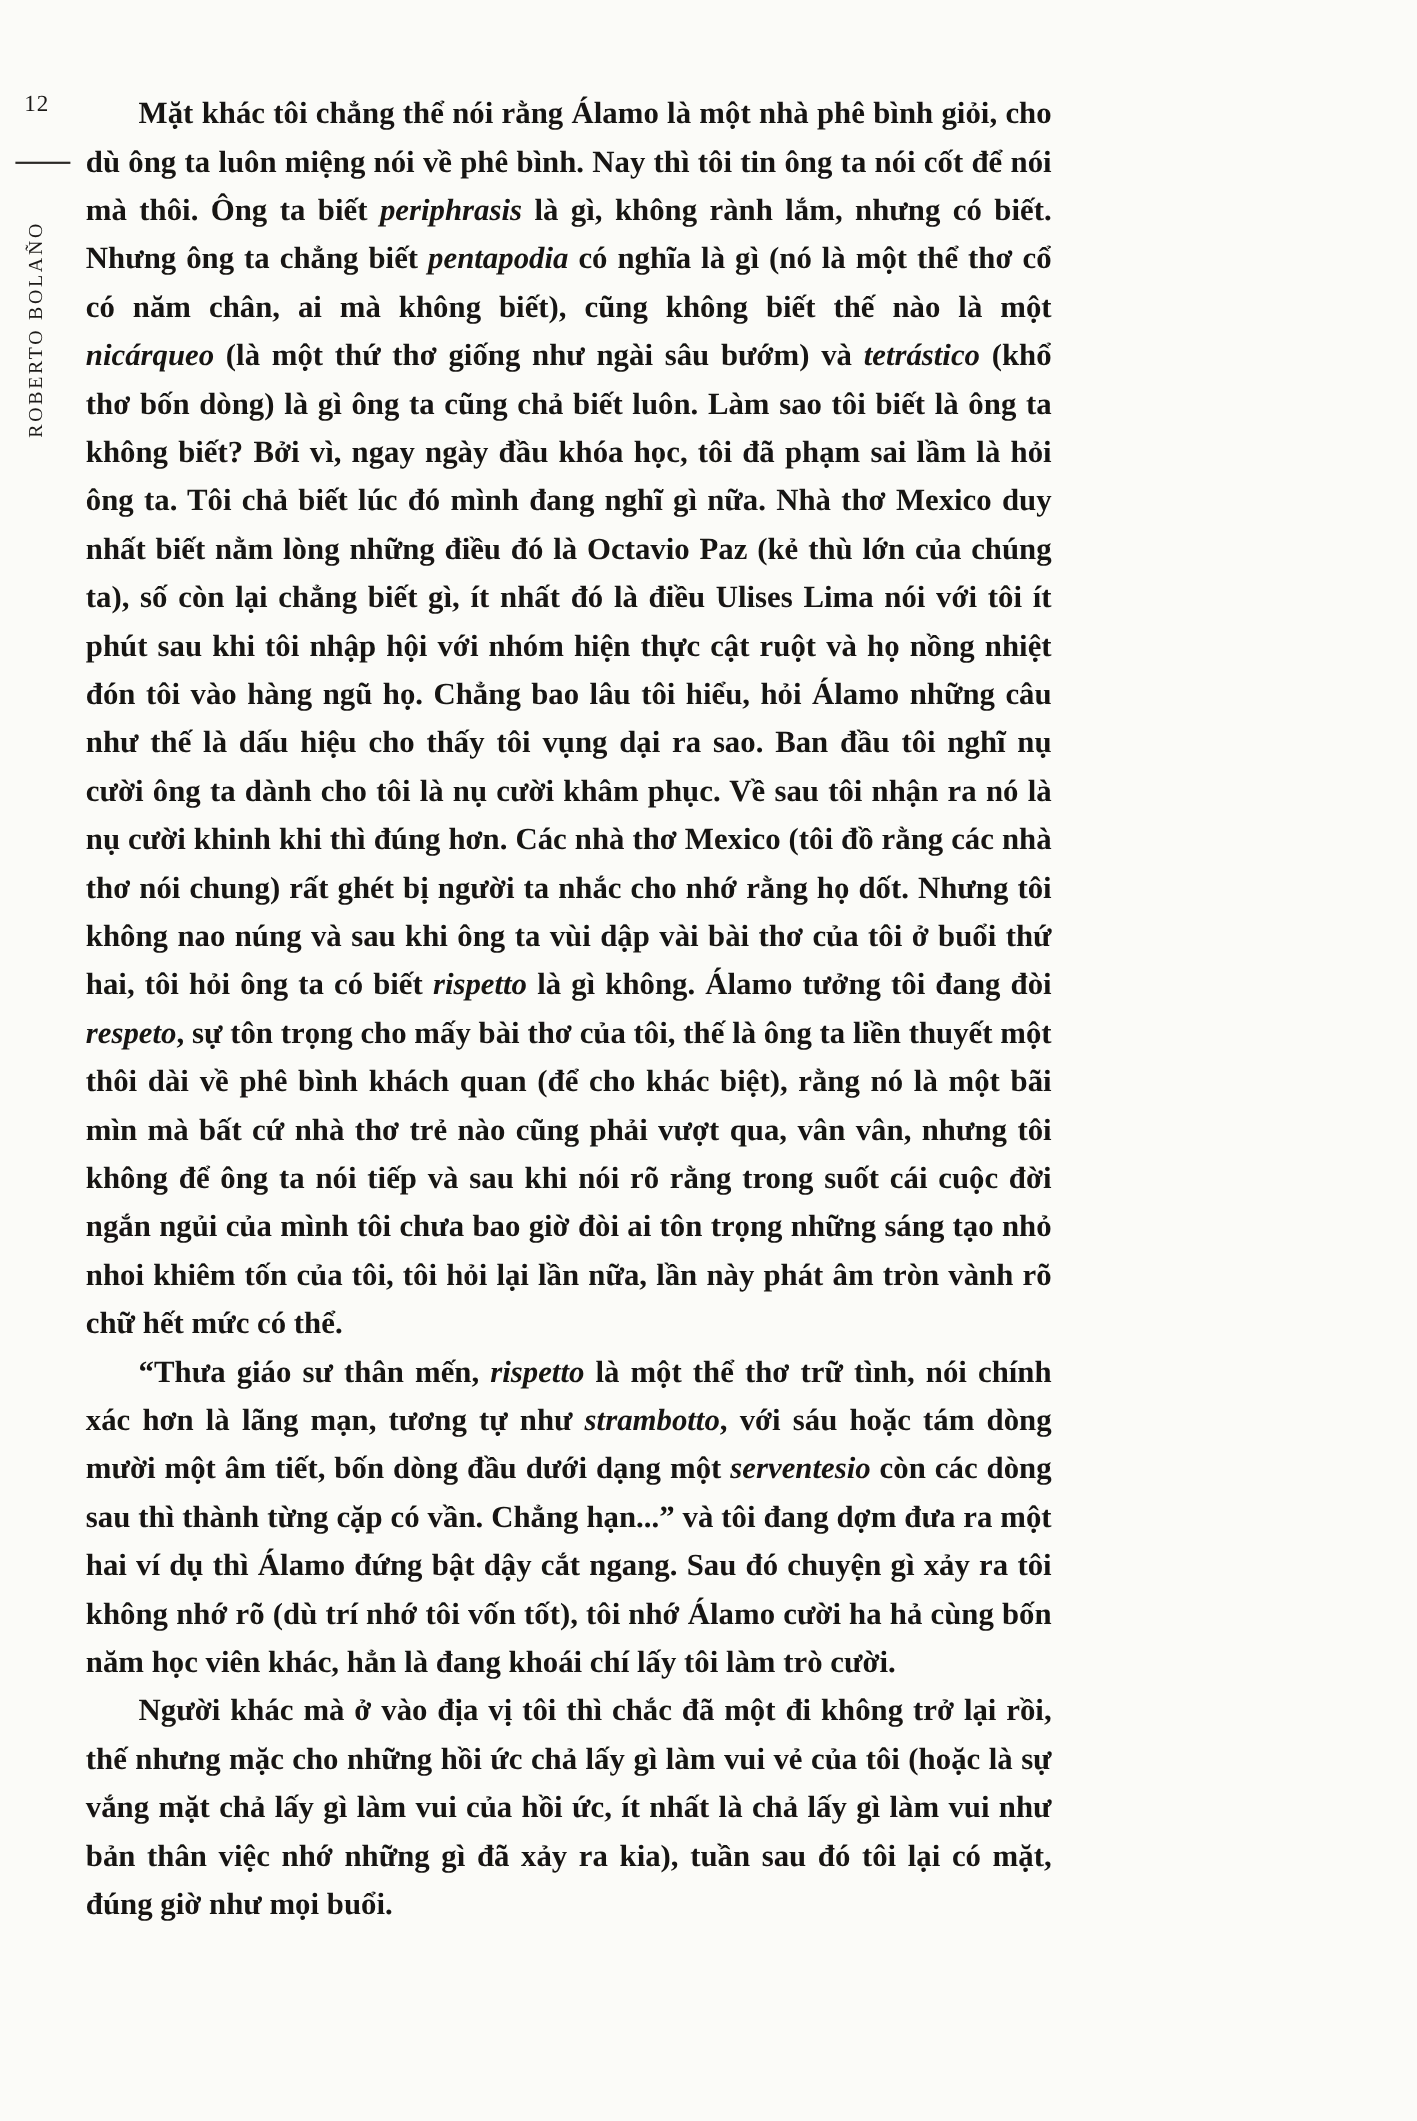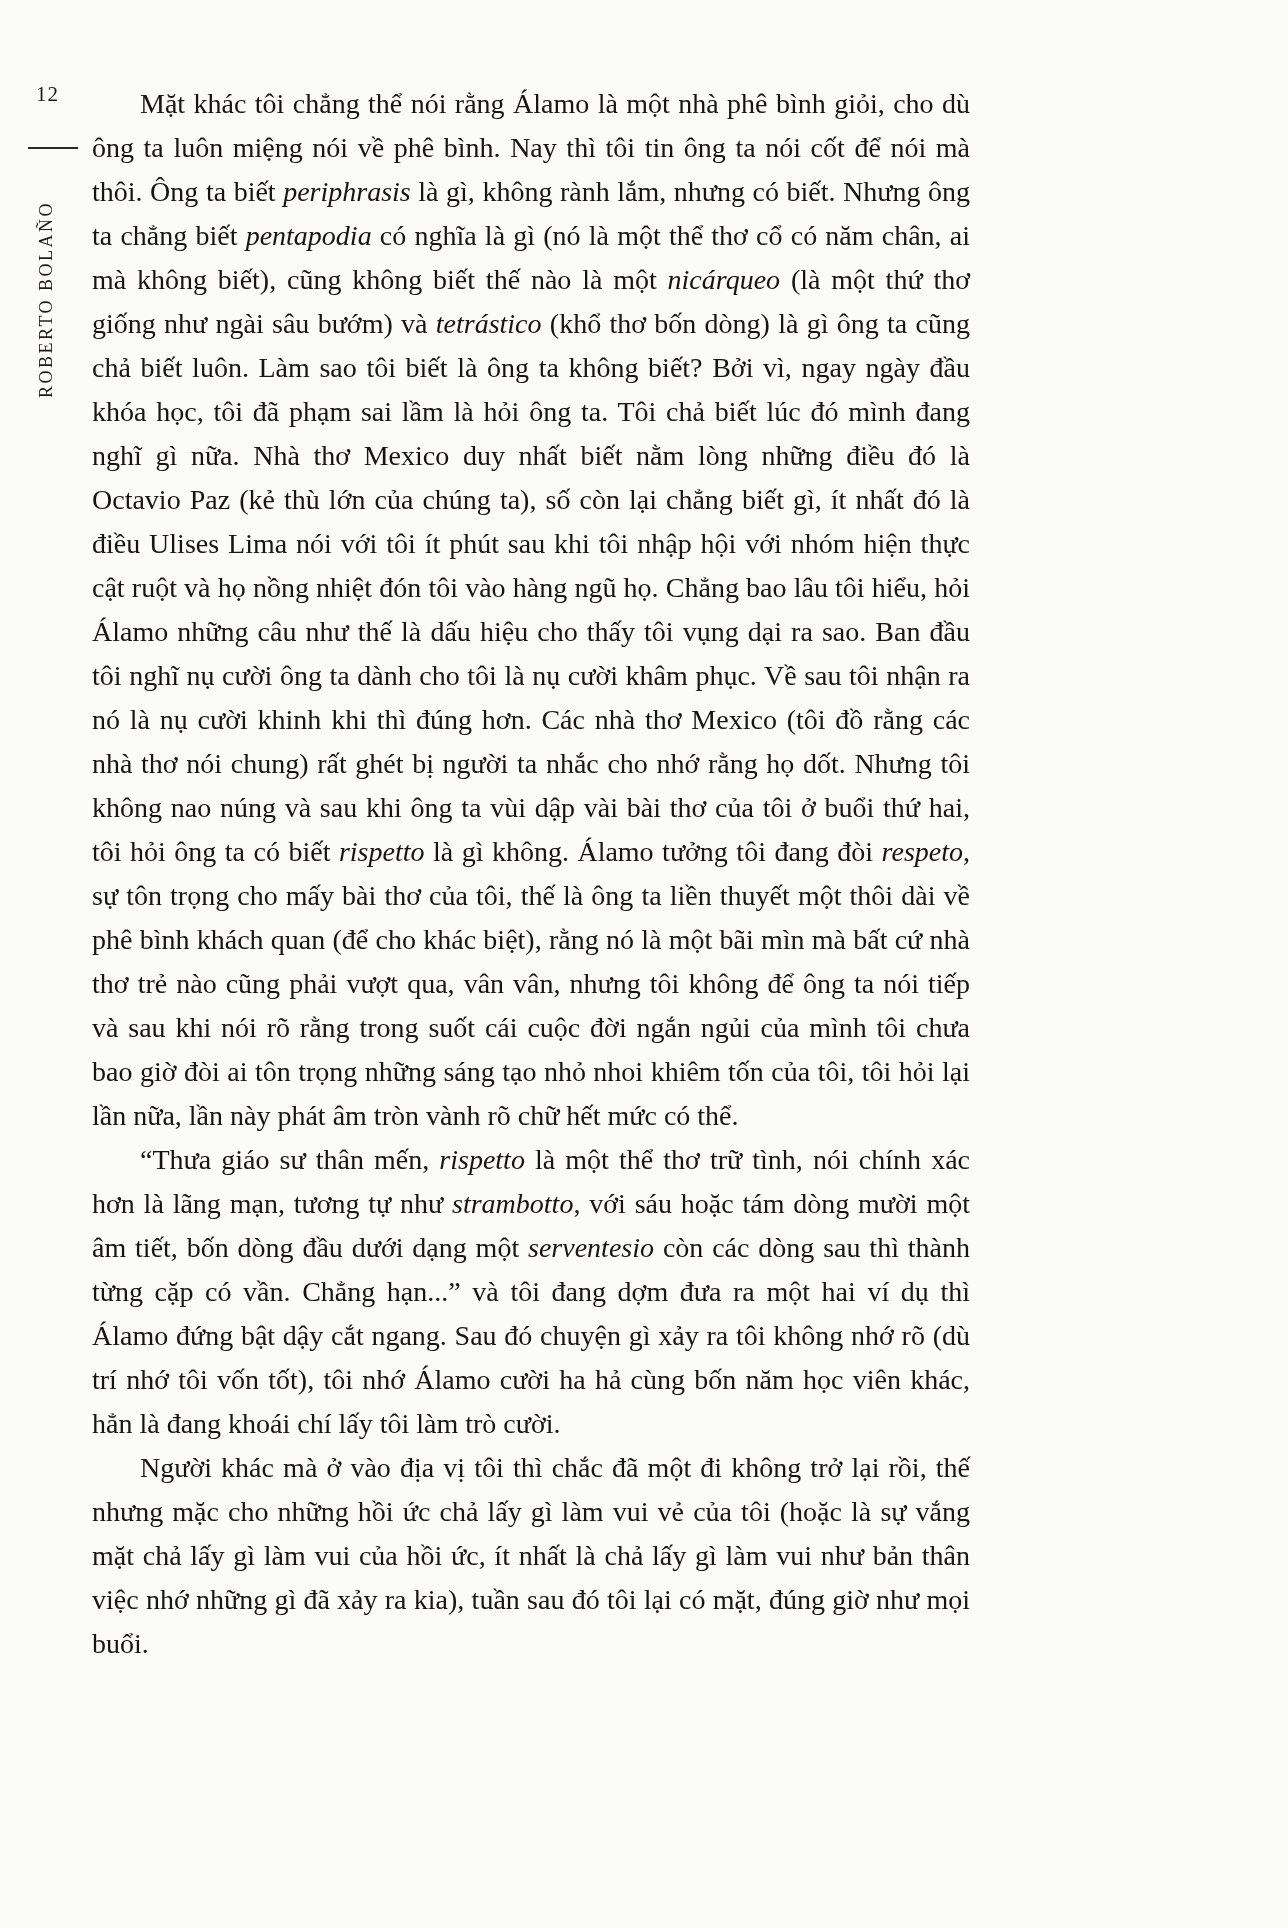--- a/index.html
+++ b/index.html
@@ -11,21 +11,20 @@
     height: 1928px;
     background: #fbfbf8;
     position: relative;
     font-family: "Liberation Serif", serif;
     color: #171513;
     overflow: hidden;
   }
   .book-page {
     position: absolute;
     inset: 0;
-    margin-left: 14px;
   }
   .page-number {
     position: absolute;
     left: 22px;
     top: 82px;
     font-size: 21px;
     letter-spacing: 1px;
     color: #1c1a18;
   }
   .margin-rule {
@@ -53,20 +52,21 @@
     top: 82px;
     width: 878px;
     font-size: 28px;
     line-height: 44px;
     text-align: justify;
     text-justify: inter-word;
   }
   .para {
     margin: 0;
     text-indent: 48px;
+    font-weight: bold;
   }
   .para em {
     font-style: italic;
   }
 </style>
 </head>
 <body>
 
 <div class="book-page">
   <div class="page-number">12</div>

